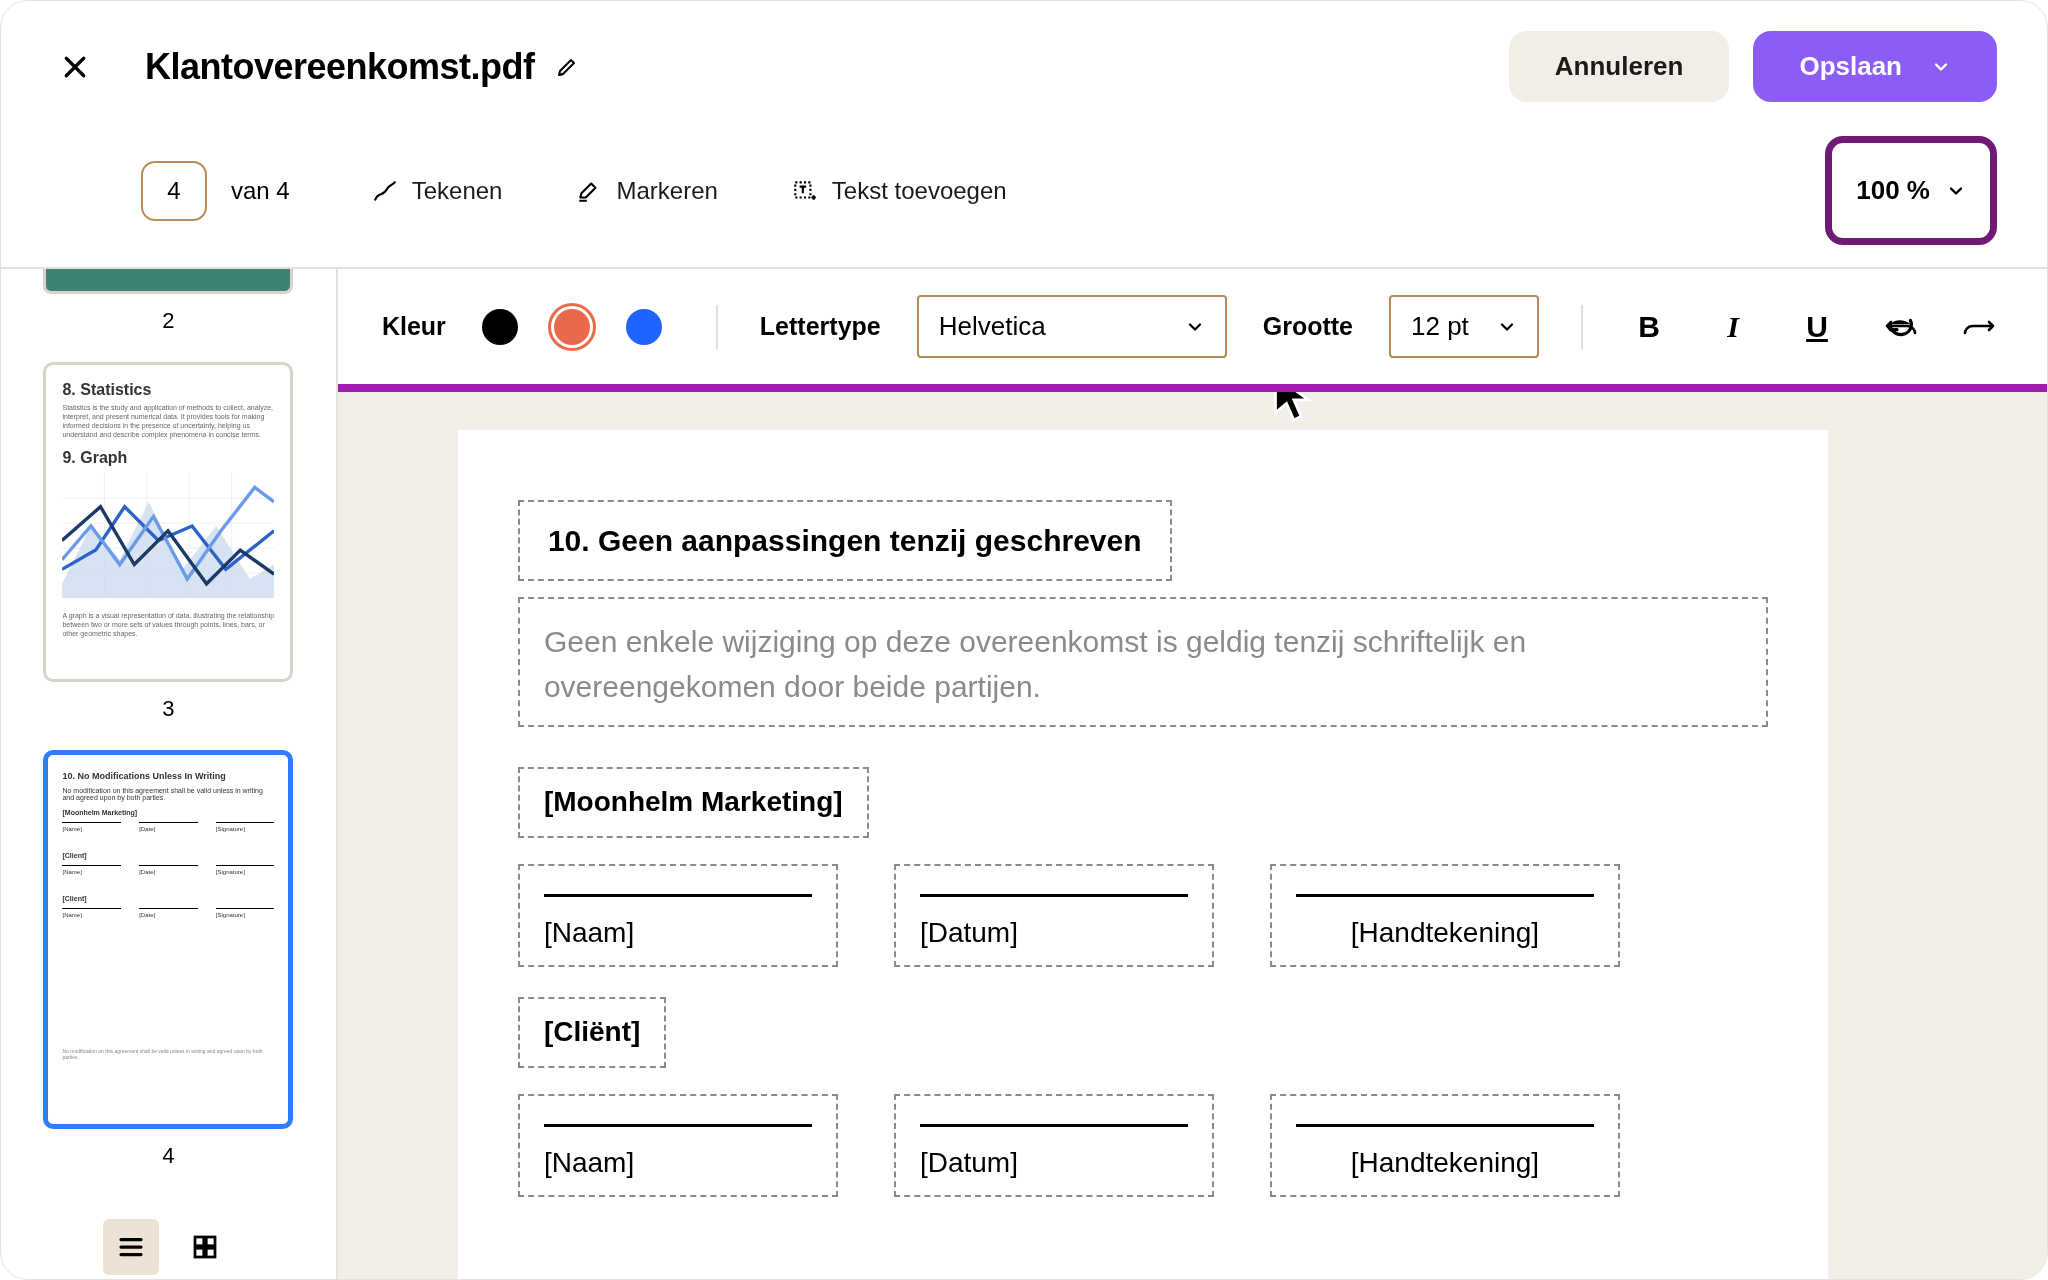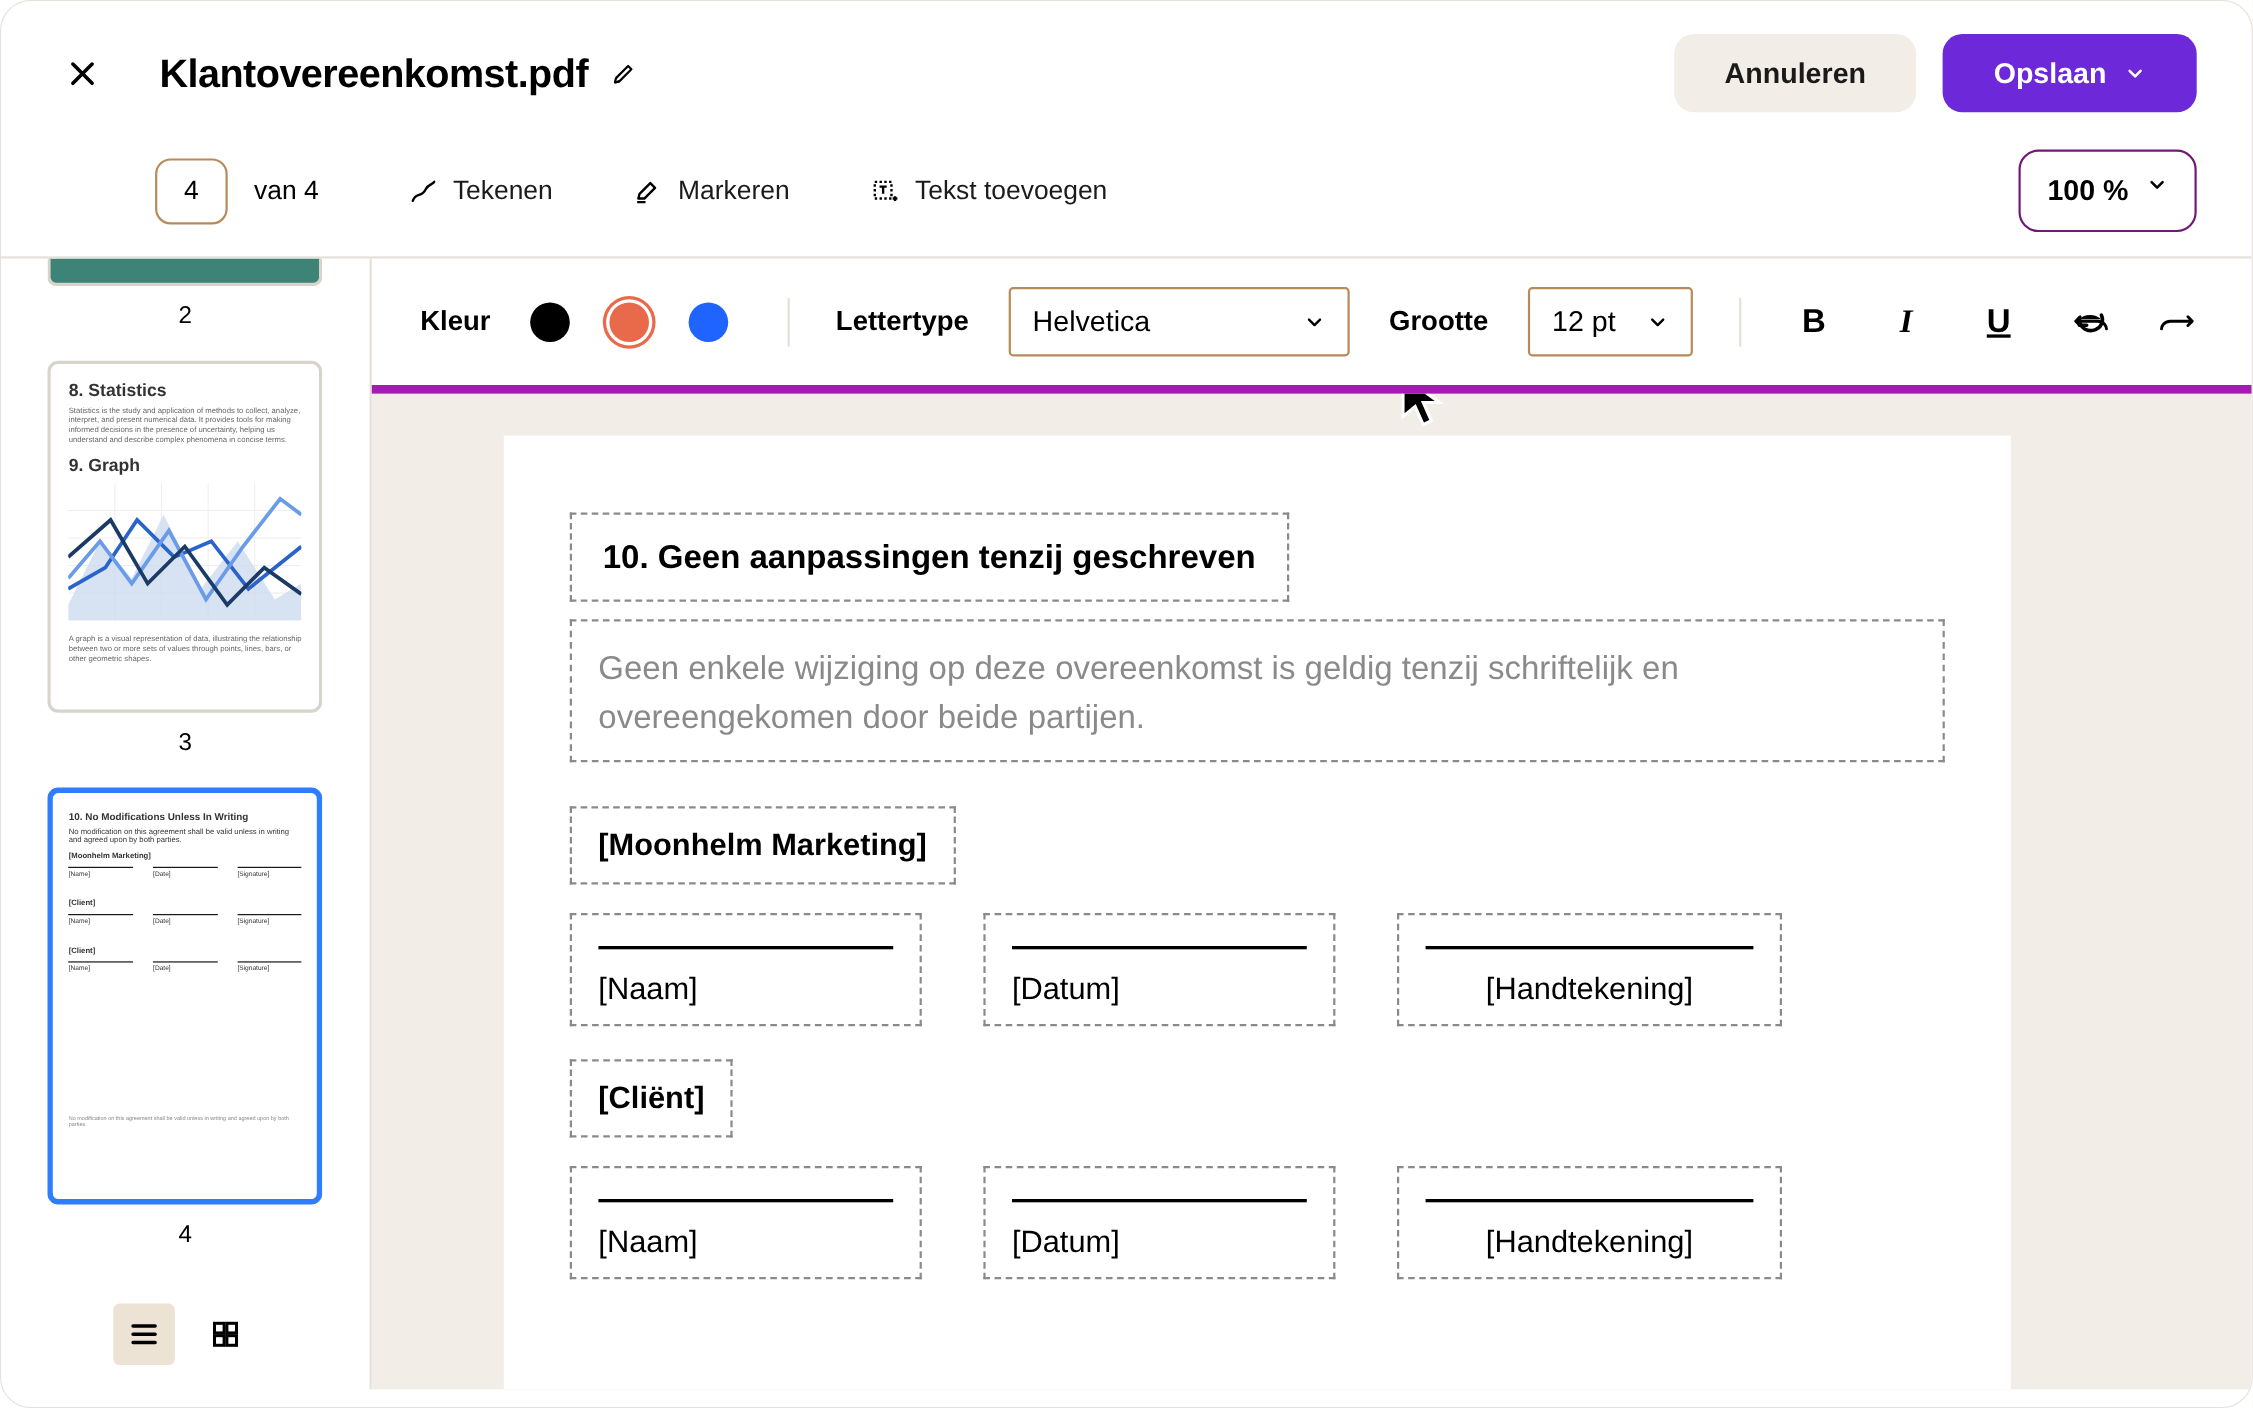--- a/index.html
+++ b/index.html
@@ -26,21 +26,21 @@
   .spacer { flex:1; }
   .btn {
     font-size: 26px;
     font-weight: 600;
     padding: 20px 46px;
     border-radius: 18px;
     border: none;
     cursor: pointer;
   }
   .btn-cancel { background: #f2eee7; color: #1a1a1a; }
-  .btn-save { background: #6d28d9; color:#fff; display:inline-flex; align-items:center; gap:16px; }
+  .btn-save { background: #8b5cf6; color:#fff; display:inline-flex; align-items:center; gap:29px; }
   .btn-save .chev { display:inline-block; }
 
   
   .toolbar {
     display:flex;
     align-items:center;
     padding: 14px 50px 22px 140px;
     gap: 18px;
   }
   .page-box {
@@ -57,24 +57,24 @@
     padding: 18px 28px;
     border-radius: 34px;
     cursor:pointer;
     color:#1a1a1a;
   }
   .tool.active { background: #ede3d4; }
   .tool .ticon { width:26px; height:26px; display:flex; align-items:center; justify-content:center;}
   .sign-chev { margin-left: 6px;}
   .zoom-box {
     margin-left:auto;
-    border: 2px solid #701a75;
+    border: 7px solid #701a75;
     border-radius: 18px;
-    padding: 20px 24px;
-    display:inline-flex; align-items:flex-start; gap:16px;
+    padding: 32px 24px;
+    display:inline-flex; align-items:center; gap:16px;
     font-size: 26px; font-weight:600;
     cursor:pointer;
   }
 
   
   .workspace {
     display:flex;
     height: calc(100% - 248px);
     border-top: 2px solid #e5e1da;
   }

